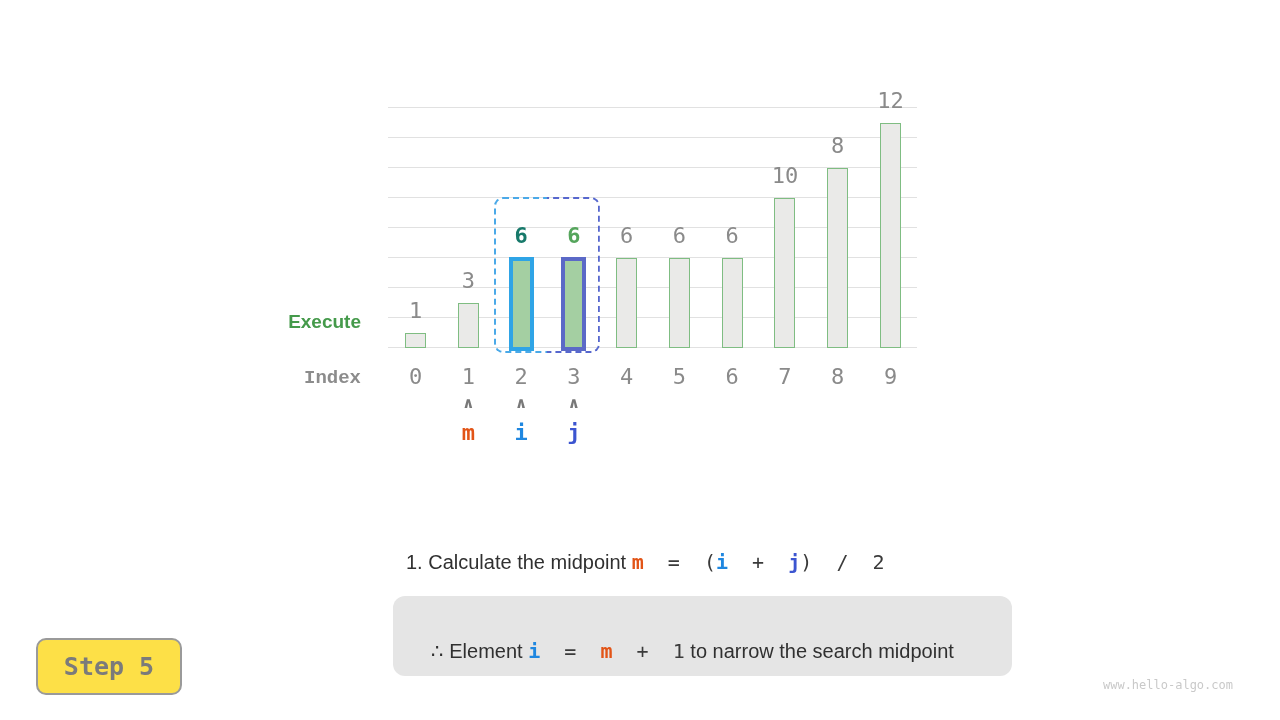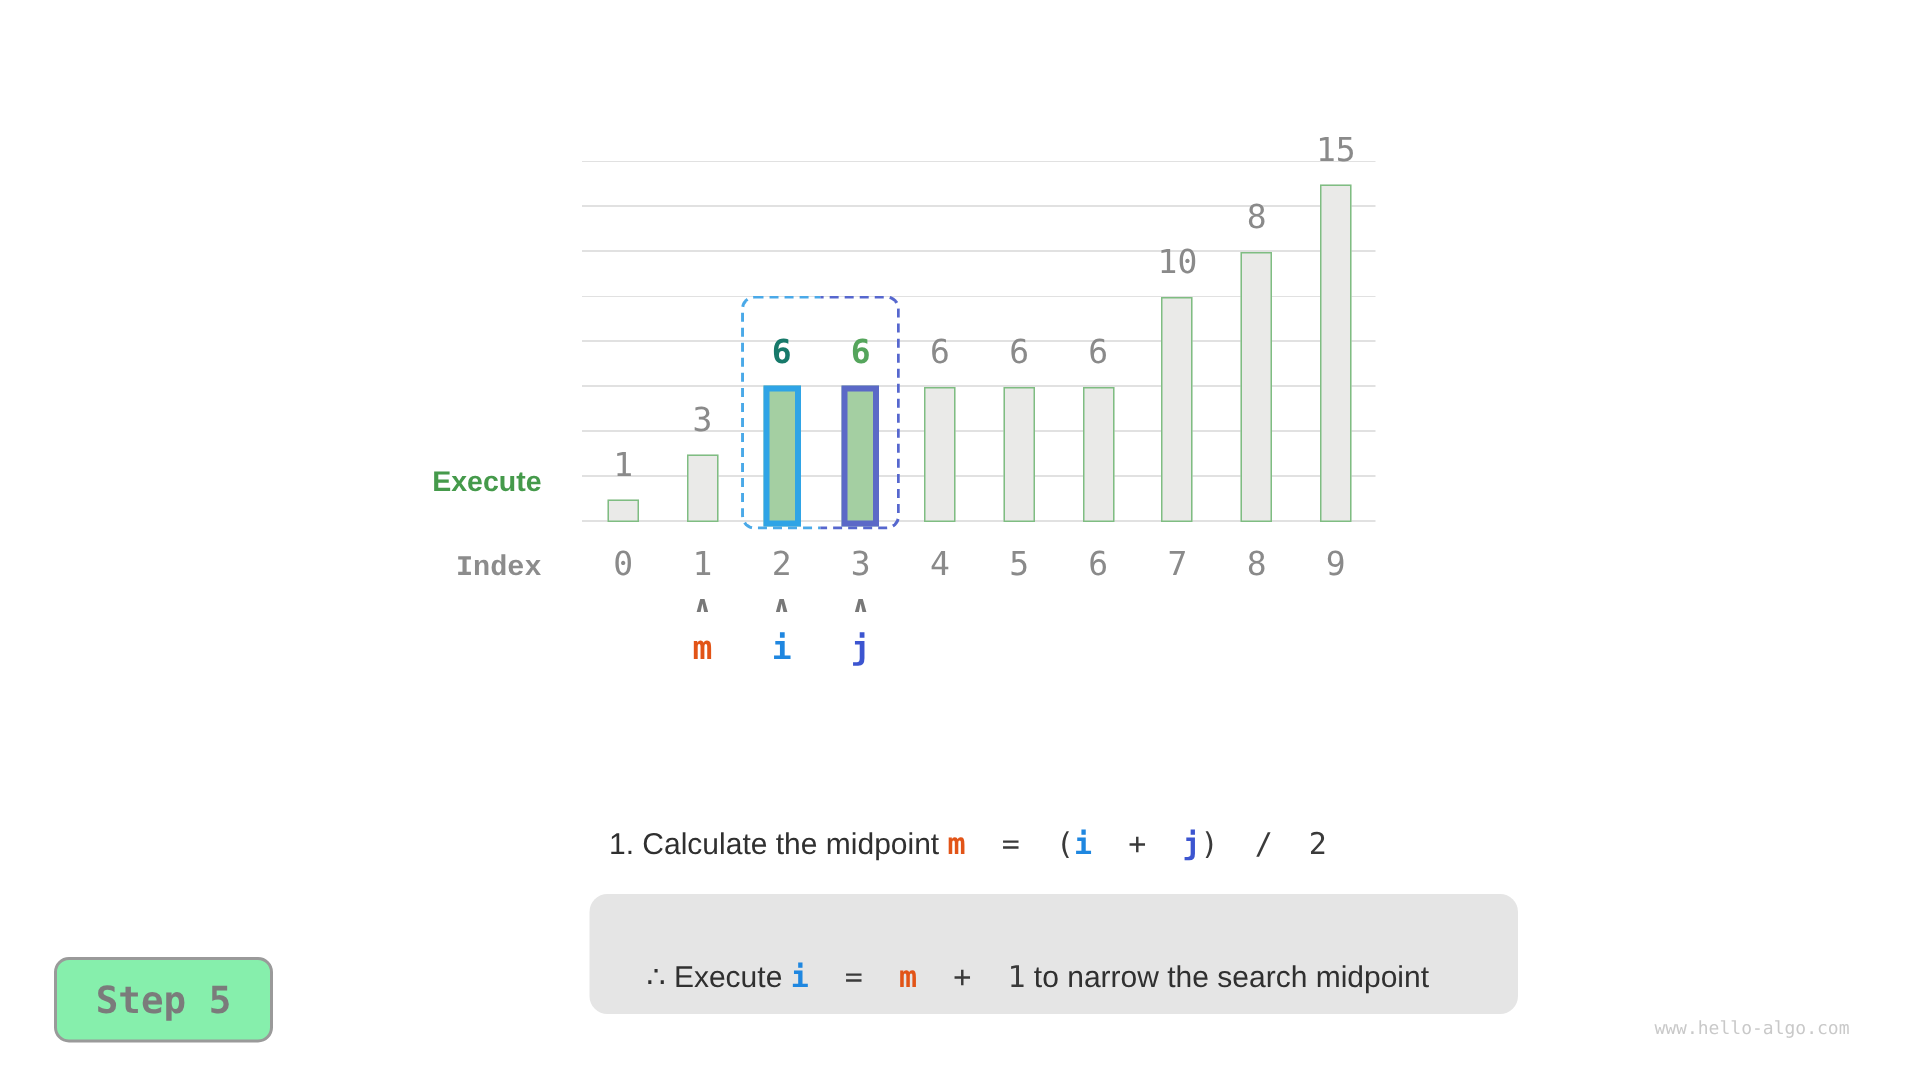--- a/index.html
+++ b/index.html
@@ -47,21 +47,21 @@
   #box-line2{left:38px;top:42px;}
   .seg-plain{font-family:"Liberation Sans","DejaVu Sans",sans-serif;color:var(--text-dark);text-align:center;}
   .seg-mono{font-family:"DejaVu Sans Mono","Liberation Mono",monospace;color:var(--code-dark);}
   .seg-m,.seg-i,.seg-j,.seg-nums,.seg-target{
        font-family:"DejaVu Sans Mono","Liberation Mono",monospace;font-weight:bold;}
   .seg-m{color:var(--code-m);} .seg-i{color:var(--code-i);} .seg-j{color:var(--code-j);}
   .seg-nums{color:var(--code-nums);} .seg-target{color:var(--code-target);}
   
   #step-button{position:absolute;left:36px;top:638px;width:146px;height:57px;
        box-sizing:border-box;border:2px solid var(--step-border);border-radius:10px;
-       background:#86efac;display:flex;align-items:center;justify-content:center;
+       background:#fde047;display:flex;align-items:center;justify-content:center;
        font-family:"DejaVu Sans Mono","Liberation Mono",monospace;
        font-size:25px;font-weight:bold;color:var(--step-text);cursor:default;}
   #watermark{position:absolute;right:47px;top:678px;
        font-family:"DejaVu Sans Mono","Liberation Mono",monospace;
        font-size:12px;color:var(--watermark-gray);}
 </style>
 </head>
 <body>
 
 <div id="canvas" style="--bar-fill: #eaeae8; --bar-stroke: #7fbd82; --bar-hi-fill: #a4cfa2; --bar-i-stroke: #2fa4e6; --bar-j-stroke: #5b69c7; --grid: #e1e1e1; --label-gray: #8a8a8a; --element-green: #459a4b; --heading-gray: #8c8c8c; --text-dark: #303030; --code-dark: #3a3a3a; --code-m: #e25417; --code-i: #1f87e0; --code-j: #3c55d0; --code-nums: #4f9d55; --code-target: #2b9a88; --box-bg: #e5e5e5; --caret-gray: #787878; --step-border: #9a9a9a; --step-text: #7b7b7b; --watermark-gray: #c9c9c9;">
@@ -79,30 +79,30 @@
       <div class="bar-label" style="left: 212.62px; bottom: 100px;">6</div>
       <div class="bar" style="left: 280.9px; width: 21px; height: 90px;"></div>
       <div class="bar-label" style="left: 265.4px; bottom: 100px;">6</div>
       <div class="bar" style="left: 333.68px; width: 21px; height: 90px;"></div>
       <div class="bar-label" style="left: 318.18px; bottom: 100px;">6</div>
       <div class="bar" style="left: 386.46px; width: 21px; height: 150px;"></div>
       <div class="bar-label" style="left: 370.96px; bottom: 160px;">10</div>
       <div class="bar" style="left: 439.24px; width: 21px; height: 180px;"></div>
       <div class="bar-label" style="left: 423.74px; bottom: 190px;">8</div>
       <div class="bar" style="left: 492.02px; width: 21px; height: 225px;"></div>
-      <div class="bar-label" style="left: 476.52px; bottom: 235px;">15</div>
+      <div class="bar-label" style="left: 476.52px; bottom: 235px;">12</div>
     </div>
 
   <div class="row-label" id="element-label">Execute</div>
   <div class="row-label" id="index-label">Index</div>
 
   <div id="line1" class="cap-line"><span class="seg-plain">1. Calculate the midpoint </span><span class="seg-m">m</span><span class="seg-mono">  =  (</span><span class="seg-i">i</span><span class="seg-mono">  +  </span><span class="seg-j">j</span><span class="seg-mono">)  /  2</span></div>
 
   <div id="step2-box">
-    <div id="box-line2" class="cap-line"><span class="seg-plain">∴ Execute </span><span class="seg-i">i</span><span class="seg-mono">  =  </span><span class="seg-m">m</span><span class="seg-mono">  +  1</span><span class="seg-plain"> to narrow the search midpoint</span></div>
+    <div id="box-line2" class="cap-line"><span class="seg-plain">∴ Element </span><span class="seg-i">i</span><span class="seg-mono">  =  </span><span class="seg-m">m</span><span class="seg-mono">  +  1</span><span class="seg-plain"> to narrow the search midpoint</span></div>
   </div>
 
   <div id="step-button">
     <span>Step 5</span>
   </div>
 
   <div id="watermark">www.hello-algo.com</div>
 
 <div class="idx-cell" style="left: 389.5px;">0</div>
     <div class="idx-cell" style="left: 442.28px;">1</div>

